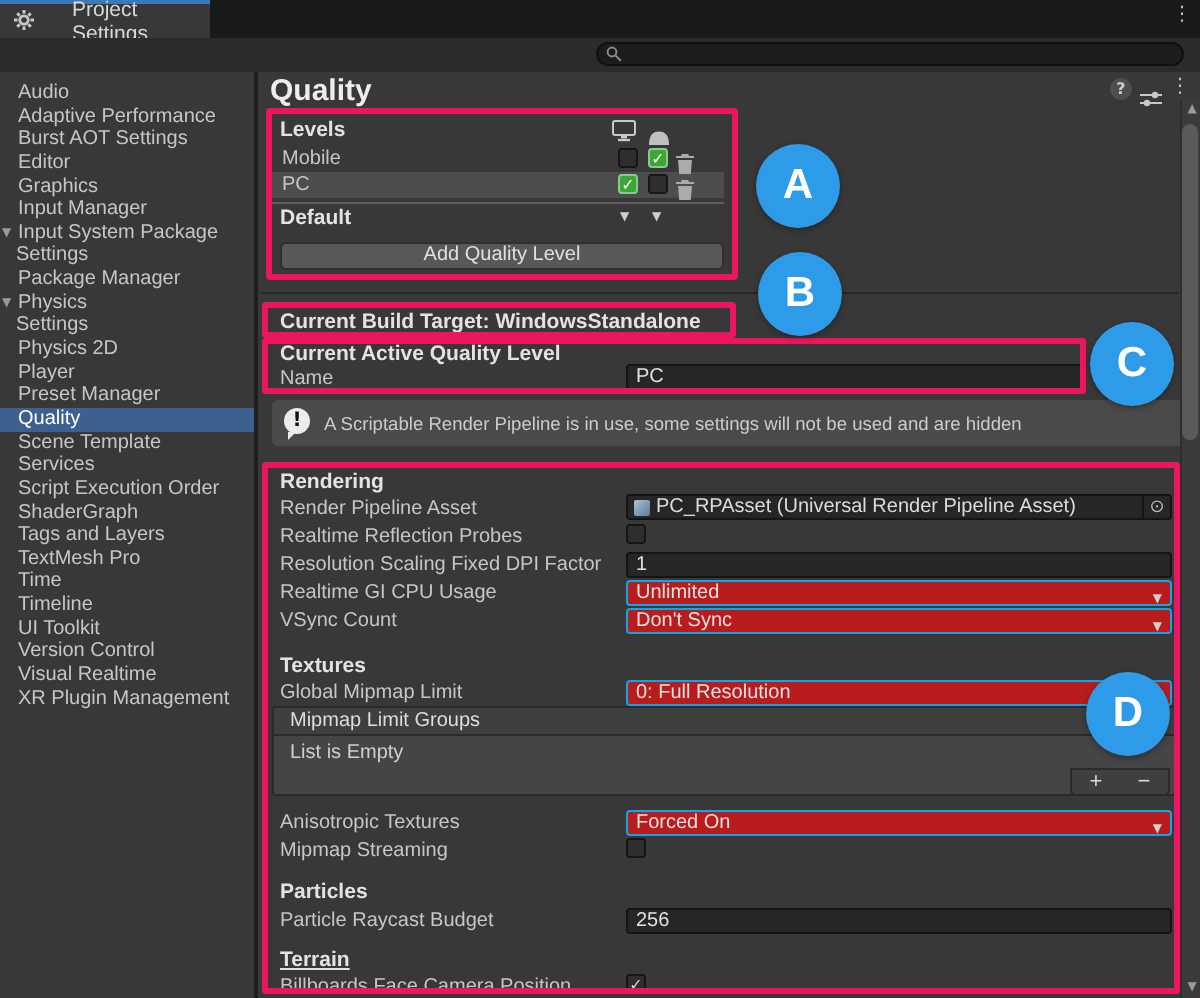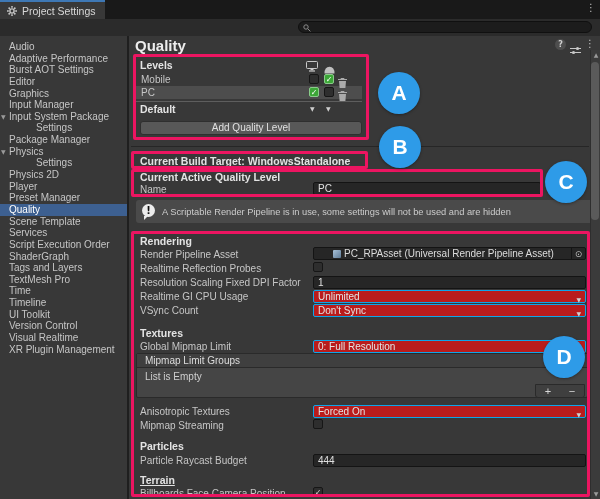--- a/index.html
+++ b/index.html
@@ -6,35 +6,35 @@
   html,body { background:#222; }
   body { font-family:"Liberation Sans", sans-serif; }
   .window { position:relative; width:600px; height:499px; background:#383838; overflow:hidden;
             font-family:"Liberation Sans", sans-serif; }
   .abs { position:absolute; }
   .glyph { font-family:"DejaVu Sans", sans-serif; }
 
   
   .tabstrip { left:0; top:0; width:600px; height:19px; background:#191919; }
   .tab { left:0; top:0; width:105px; height:19px; background:#383838;
-         border-top:2px solid #3E78B5; display:flex; align-items:center; gap:5px; padding-left:7px; }
+         border-top:2px solid #3E78B5; display:flex; align-items:center; gap:19px; padding-left:7px; }
   .tab-label { font-size:10.5px; color:#D8D8D8; }
   .win-kebab { left:586px; top:2px; color:#BDBDBD; font-size:10px; letter-spacing:0; }
 
   
   .toolbar { left:0; top:19px; width:600px; height:17px; background:#2B2B2B; }
   .searchbox { left:298px; top:21px; width:294px; height:12px; background:#1C1C1C;
                border:1px solid #101010; border-radius:6px; display:flex; align-items:center; padding-left:4px; }
 
   
   .sidebar { left:0; top:36px; width:127px; height:463px; background:#383838; padding-top:5px; overflow:hidden; }
   .side-divider { left:127px; top:36px; width:2px; height:463px; background:#1F1F1F; }
   .side-item { position:relative; height:11.65px; line-height:11.65px; font-size:10px; color:#C6C6C6;
                padding-left:9px; white-space:nowrap; cursor:default; }
-  .side-item.indent { padding-left:36px; }
+  .side-item.indent { padding-left:8px; }
   .side-item.selected { background:var(--selection-blue,#3D6091); color:#FFFFFF; }
   .side-item .foldout { position:absolute; left:1px; top:0; font-size:6px; color:#9A9A9A;
                         font-family:"DejaVu Sans", sans-serif; }
 
   
   .main-bg { left:129px; top:36px; width:471px; height:463px; background:#383838; }
   .panel-title { left:135px; top:37px; font-size:15px; font-weight:bold; color:#EDEDED; }
   .help-circle { left:555px; top:39px; width:11px; height:11px; border-radius:50%; background:#4E4E4E;
                  color:#CFCFCF; font-size:8px; font-weight:bold; text-align:center; line-height:11px; }
   .panel-kebab { left:585px; top:38px; color:#C0C0C0; font-size:10px; }
@@ -58,21 +58,21 @@
   .main-hr { left:131px; top:146px; width:458px; height:1px; background:#262626; }
 
   
   .tfield { height:13px; background:#262626; border:1px solid #141414; border-radius:2px;
             color:#E0E0E0; font-size:10px; line-height:11px; padding:0 4px; white-space:nowrap; overflow:hidden; }
   .dd { height:13px; background:#b91c1c; border:1px solid #0ea5e9; border-radius:2px;
         color:#E2E2E2; font-size:10px; line-height:11px; padding:0 4px; white-space:nowrap; }
   .dd .dd-caret { position:absolute; right:4px; top:3px; }
   .objfield { height:13px; background:#262626; border:1px solid #141414; border-radius:2px;
               color:#DCDCDC; font-size:10px; line-height:11px; display:flex; align-items:center; gap:3px;
-              padding:0 16px 0 19px; white-space:nowrap; overflow:hidden; }
+              padding:0 16px 0 3px; white-space:nowrap; overflow:hidden; }
   .obj-icon { width:8px; height:8px; border-radius:1px; background:linear-gradient(135deg,#A9C2D8,#5E7B96); flex:0 0 auto; }
   .obj-picker { position:absolute; right:0; top:0; width:14px; height:13px; border-left:1px solid #141414;
                 color:#BBBBBB; font-size:9px; text-align:center; line-height:12px; }
 
   
   .warnbox { left:136px; top:200px; width:457px; height:23px; background:#4A4A4A; border-radius:3px; }
   .warn-icon { position:absolute; left:6px; top:4px; width:13px; height:13px; border-radius:50%;
                background:#ECECEC; color:#111; font-size:10px; font-weight:bold; text-align:center; line-height:13px; }
   .warn-tail { position:absolute; left:8px; top:16px; width:0; height:0;
                border-left:4px solid #ECECEC; border-bottom:4px solid transparent; }
@@ -279,21 +279,21 @@
   <div class="abs dd" style="left:313px; top:405px; width:273px;">
     <span>Forced On</span>
     <span class="dd-caret caret">▼</span>
   </div>
 
   <div class="abs lbl" style="left:140px; top:420px;">Mipmap Streaming</div>
   <div class="abs cb" style="left:313px; top:419px;"></div>
 
   <div class="abs bold-label" style="left:140px; top:440px;">Particles</div>
   <div class="abs lbl" style="left:140px; top:455px;">Particle Raycast Budget</div>
-  <div class="abs tfield" style="left:313px; top:454px; width:273px;">444</div>
+  <div class="abs tfield" style="left:313px; top:454px; width:273px;">256</div>
 
   <div class="abs bold-label" style="left:140px; top:474px;text-decoration:underline;">Terrain</div>
   <div class="abs lbl" style="left:140px; top:488px;">Billboards Face Camera Position</div>
   <div class="abs cb checked" style="left:313px; top:487px;"></div>
 
   <div class="abs sb-track"></div>
   <div class="abs sb-arrow glyph" style="top:51px;">▲</div>
   <div class="abs sb-thumb"></div>
   <div class="abs sb-arrow glyph" style="top:490px;">▼</div>
 

